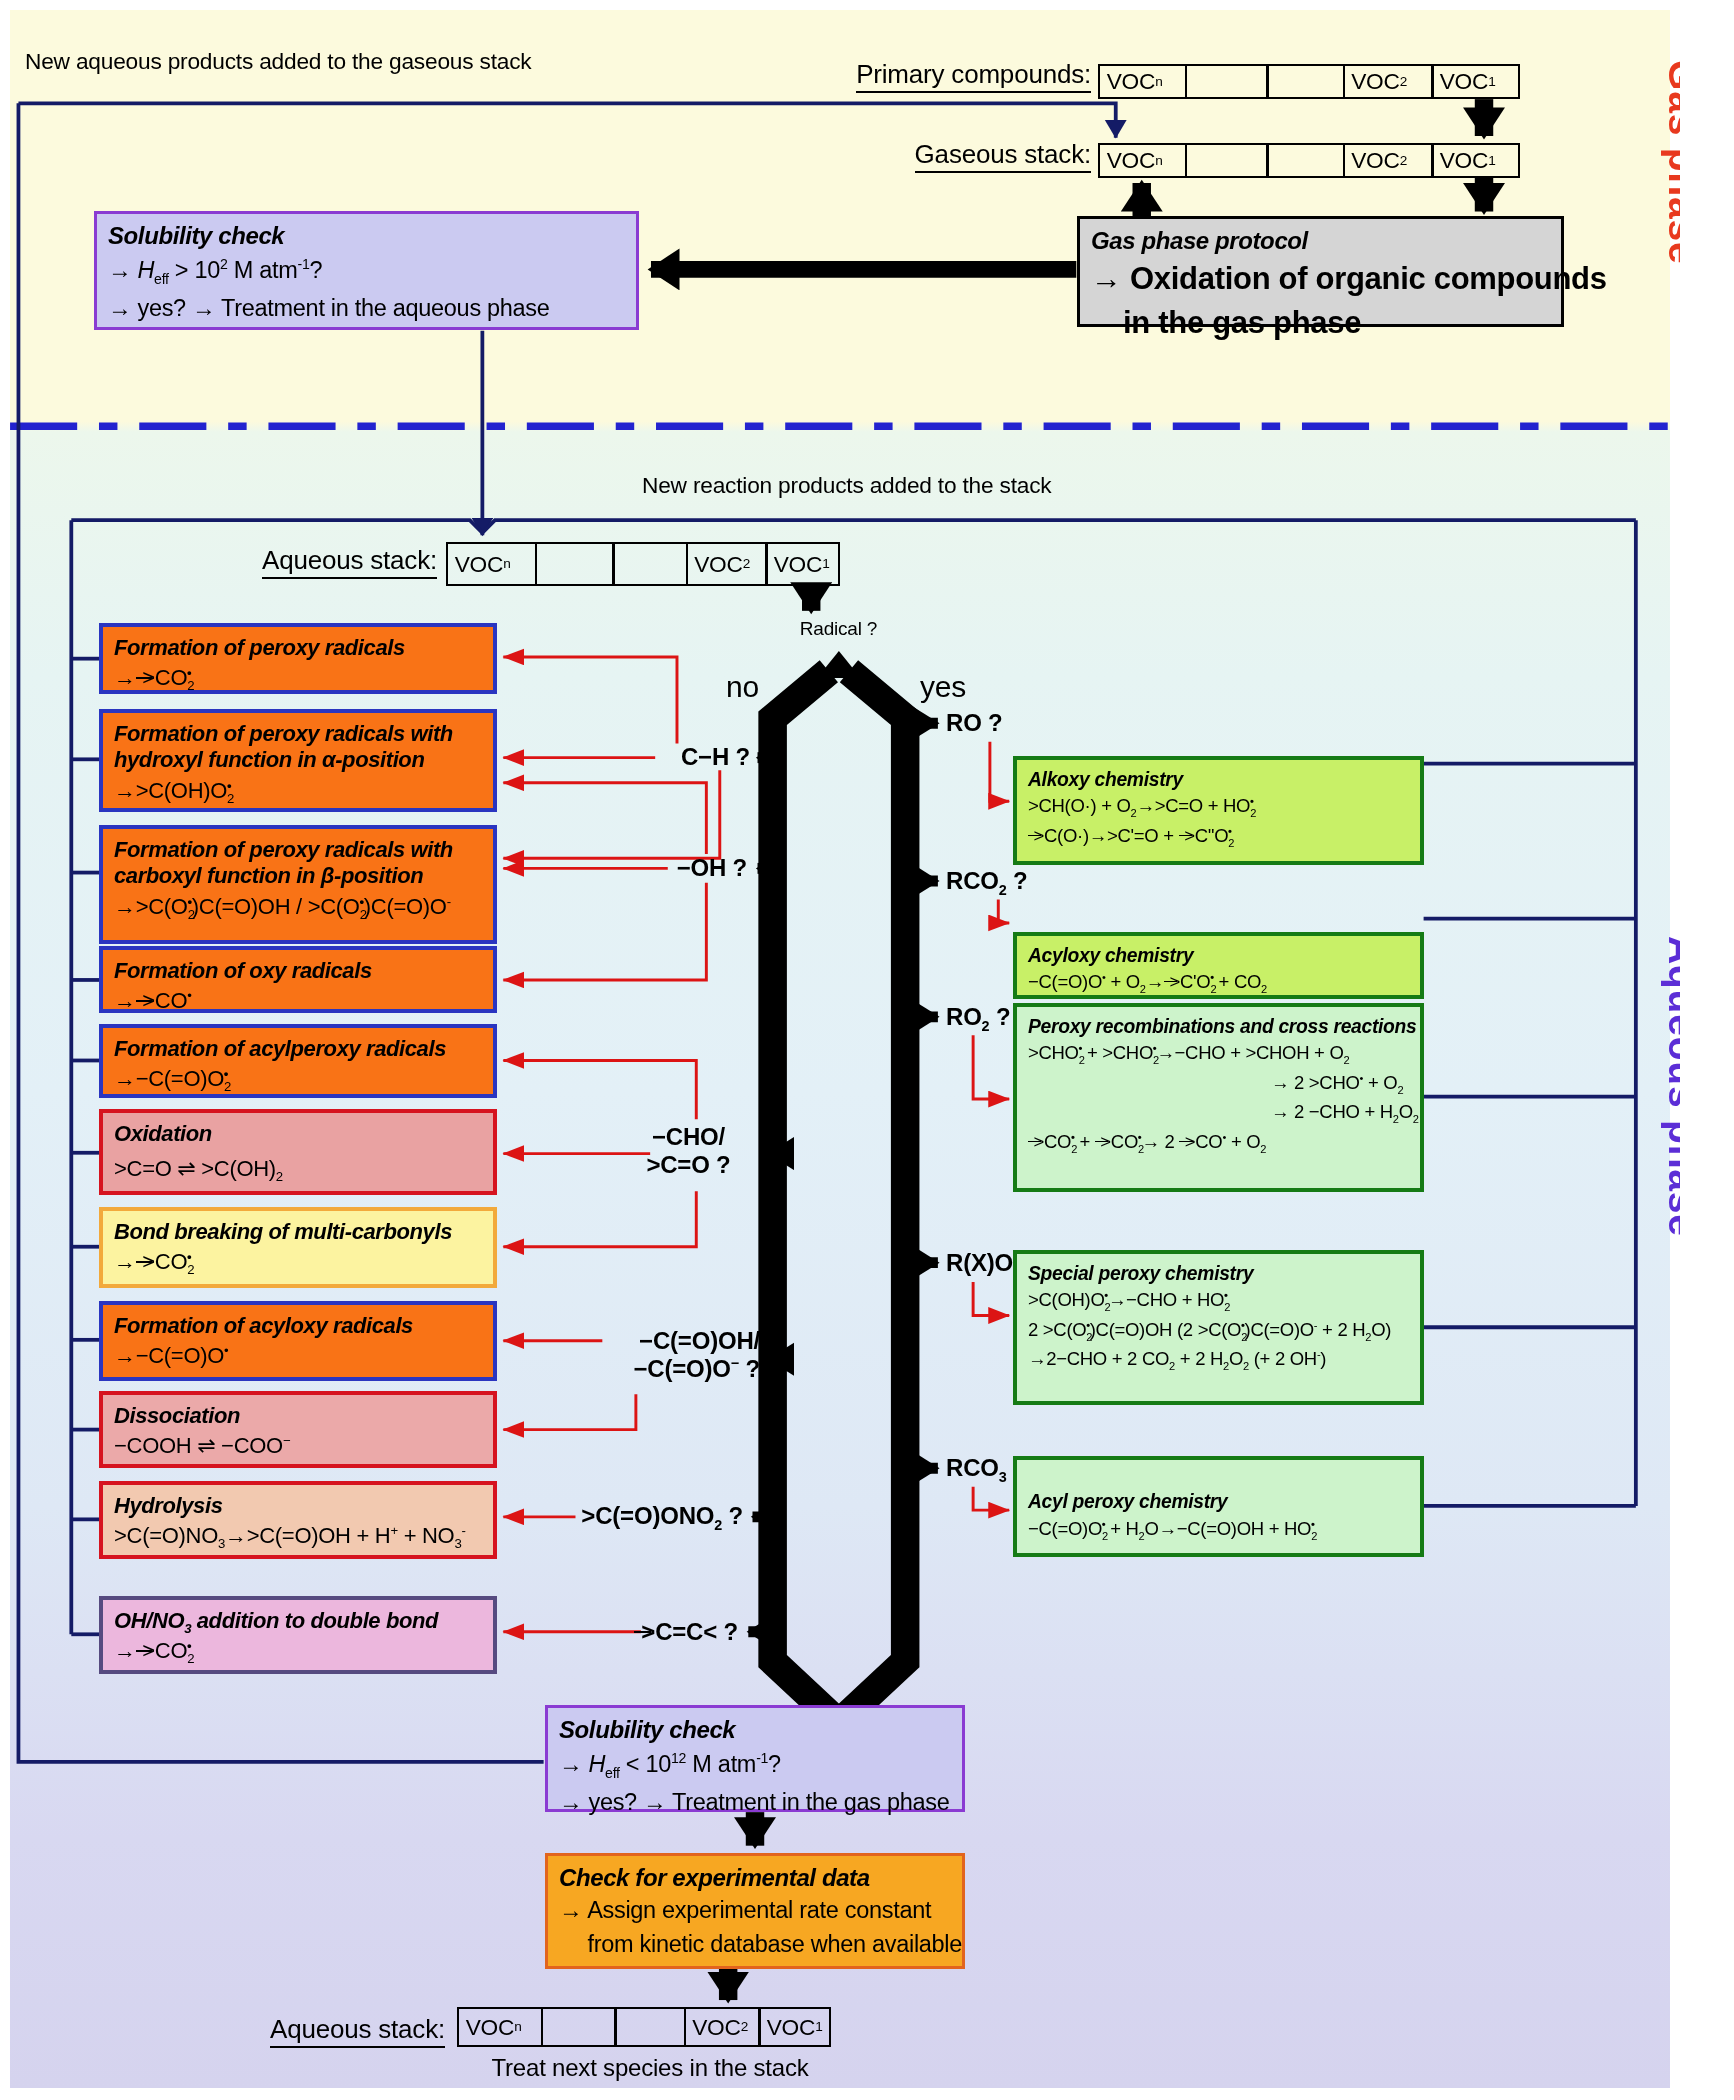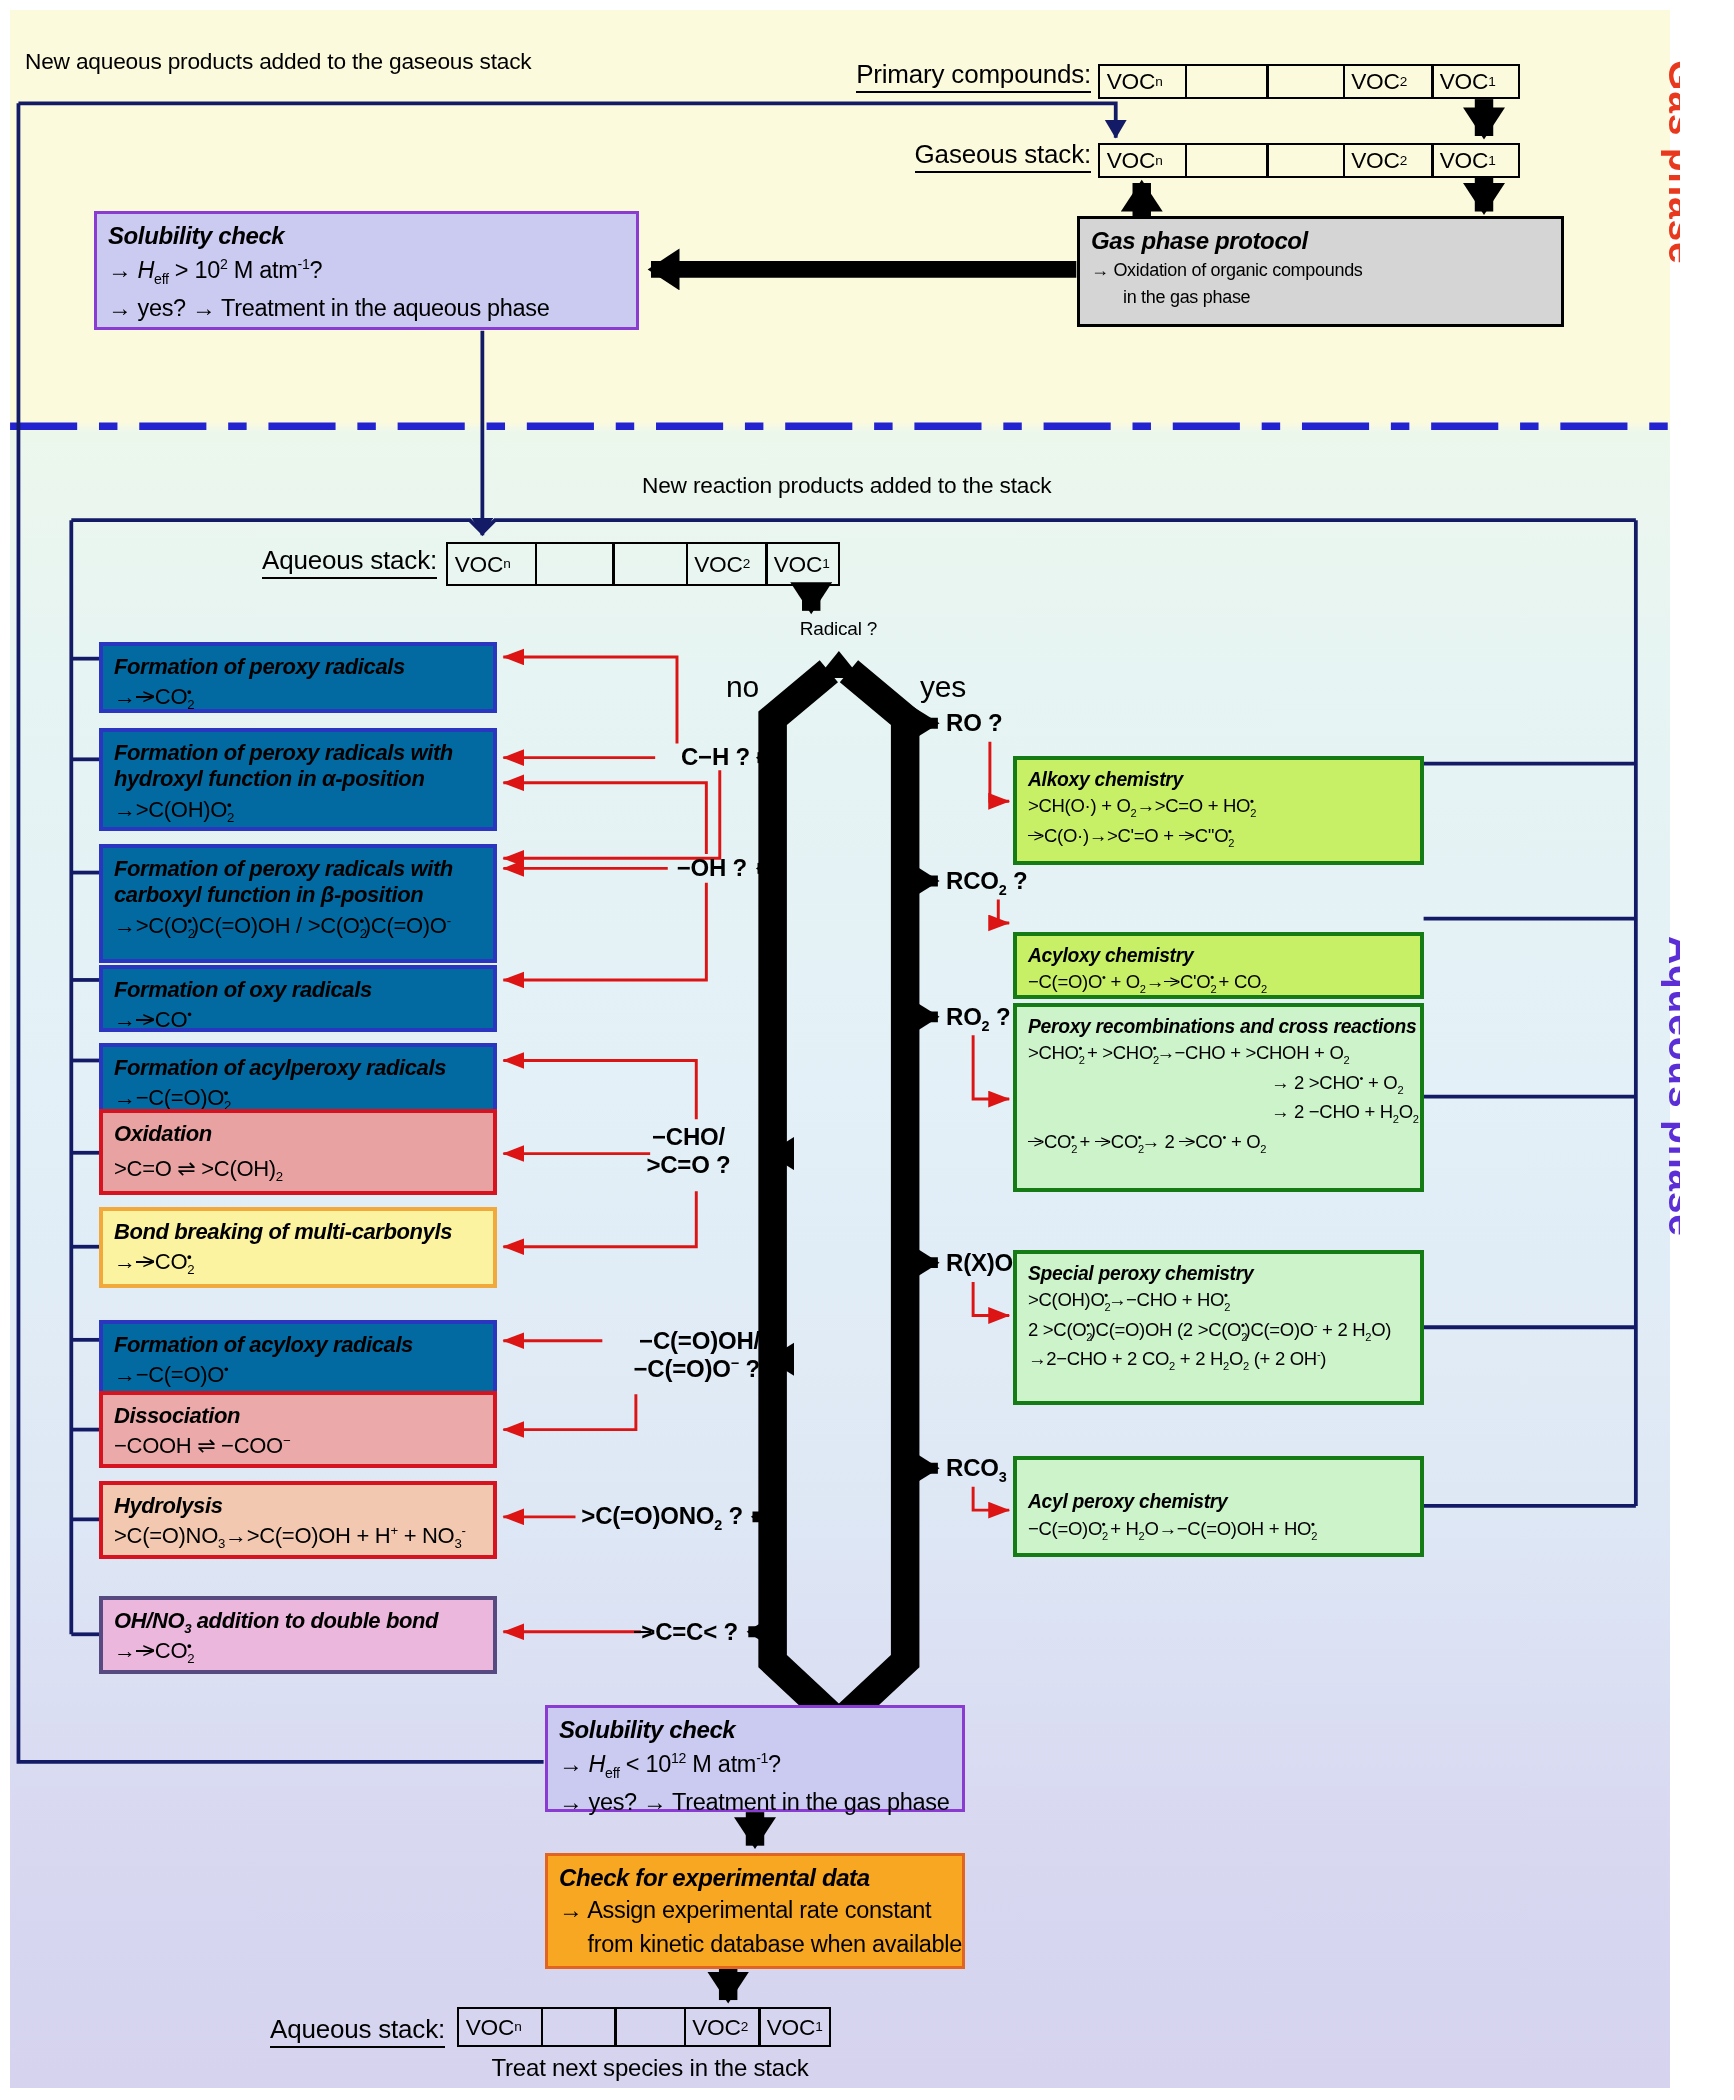--- a/index.html
+++ b/index.html
@@ -13,36 +13,36 @@
   .stack .cell{border:2.5px solid #000;height:100%;box-sizing:border-box;display:flex;align-items:center;padding-left:6.7px;font-size:22.7px;color:#000;}
   .stack .cell + .cell{margin-left:-2.5px;}
   sub{font-size:.60em;line-height:0;}
   sup{font-size:.60em;line-height:0;}
   sup.rs{margin-left:-.55em;font-weight:bold;}
   .gx{position:relative;display:inline-block;margin-left:.30em;}
   .gx::after{content:"";position:absolute;left:-0.30em;top:calc(50% - 0.05em);width:0.72em;border-top:0.10em solid currentColor;}
   .bx{position:absolute;box-sizing:border-box;padding:7.6px 11px;color:#000;}
   .bx .t{font-weight:bold;font-style:italic;font-size:22px;line-height:1.2;letter-spacing:-0.4px;}
   .bx .f{font-size:22px;line-height:1.35;margin-top:2.5px;letter-spacing:-0.3px;white-space:nowrap;}
-  .c-blue{background:#0369a1;border:4.2px solid #2a35c0;margin-top:19px;}
+  .c-blue{background:#f97316;border:4.2px solid #2a35c0;}
   .c-red{background:#e9a2a2;border:4.2px solid #d6131f;}
   .c-red2{background:#eba9a9;border:4.2px solid #d6131f;}
   .c-tan{background:#f2c9b0;border:4.2px solid #d6131f;}
   .c-yellow{background:#fcf3a0;border:4.2px solid #f2a93b;}
   .c-pink{background:#ecb7dd;border:4.2px solid #564a80;}
   .gb{background:#cdf3cb;border:4.2px solid #157b15;}
   .gb-bright{background:#c8f067;border:4.2px solid #157b15;margin-top:47px;}
   .gb .t,.gb-bright .t{font-size:19.3px;letter-spacing:-0.3px;white-space:nowrap;}
   .gb .f,.gb-bright .f{font-size:18.5px;letter-spacing:-0.3px;line-height:1.5;margin-top:1.7px;}
   .purplebox{background:#cbcaf1;border:3.4px solid #8a3bd2;}
   .purplebox .t{font-size:24px;}
   .purplebox .f{font-size:23.5px;line-height:1.5;white-space:nowrap;}
   .graybox{background:#d5d5d5;border:3.4px solid #000;}
   .graybox .t{font-size:24px;}
-  .graybox .f{font-size:18px;line-height:1.35;white-space:nowrap;}
+  .graybox .f{font-size:31px;line-height:1.35;white-space:nowrap;font-weight:bold;}
   .orangebox{background:#f7a722;border:3.4px solid #e2641d;}
   .orangebox .t{font-size:24px;}
   .orangebox .f{font-size:23.5px;line-height:1.35;white-space:nowrap;}
   .q{font-weight:bold;font-size:24px;color:#000;white-space:nowrap;}
   .side{writing-mode:vertical-rl;font-weight:bold;font-size:39px;letter-spacing:0.8px;}
   .ind{margin-left:243px;}
   svg{position:absolute;left:0;top:0;}
 </style>
 </head>
 <body>

